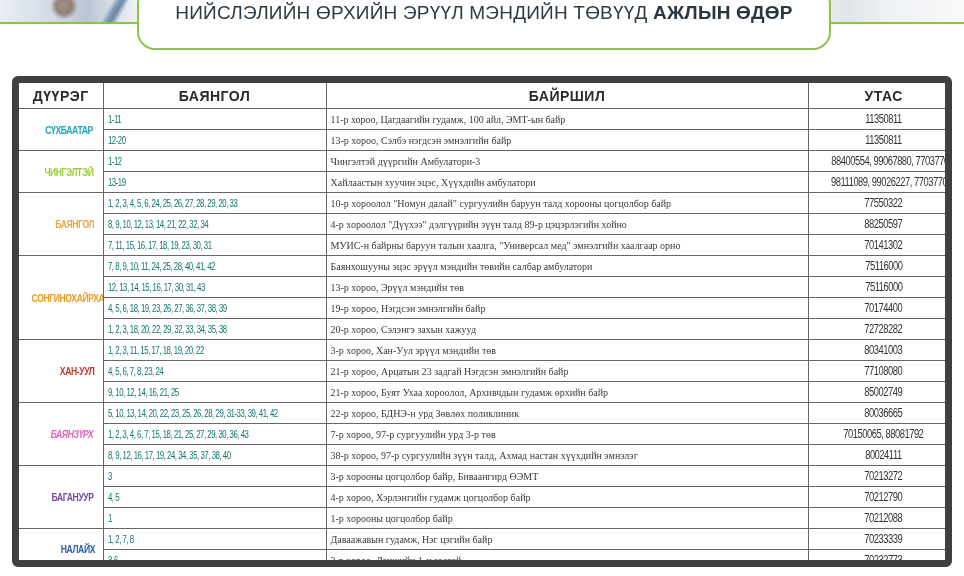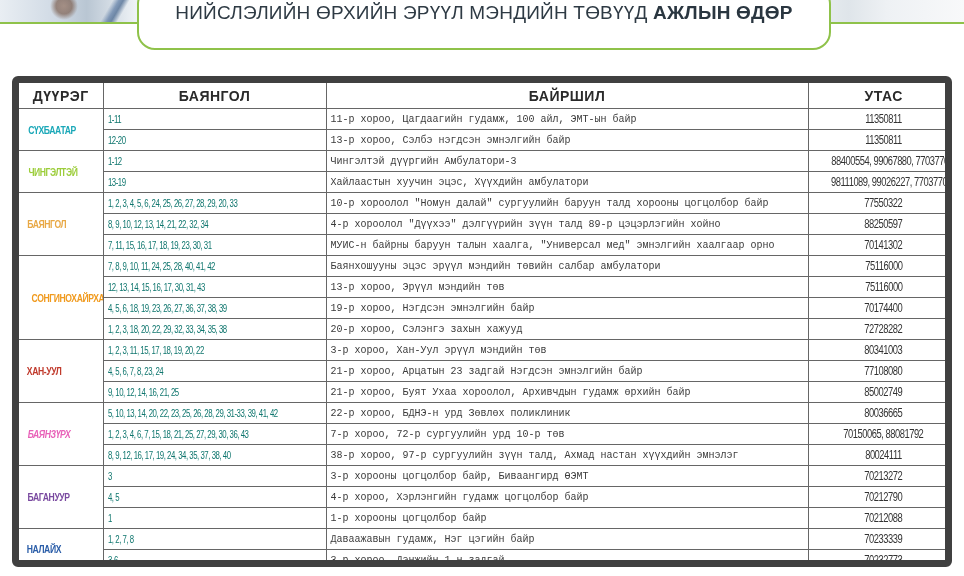--- a/index.html
+++ b/index.html
@@ -49,32 +49,32 @@
       border-right: 1px solid #666; border-bottom: 1px solid #666; letter-spacing: 0.5px;
     }
     th:last-child { border-right: none; }
     td {
       border-right: 1px solid #666; border-bottom: 1px solid #666;
       font-size: 11px; height: 20px; padding: 0 4px; white-space: nowrap; overflow: hidden;
     }
     td:last-child { border-right: none; }
     tr:last-child td { border-bottom: none; }
     td.district {
-      text-align: left; font-weight: bold; font-size: 10.5px;
+      text-align: right; font-weight: bold; font-size: 10.5px;
       font-family: "Liberation Sans", sans-serif; letter-spacing: -0.5px;
       transform-origin: center;
       margin-top: 23px;
     }
     td.district span { display: inline-block; transform: scaleX(0.82); }
     td.khoroo {
       font-family: "Liberation Sans", sans-serif; font-size: 10px; color: #0f766e;
       letter-spacing: -0.6px;
     }
     td.khoroo span { display: inline-block; transform: scaleX(0.78); transform-origin: left center; }
-    td.addr { font-family: Liberation Mono, monospace; font-size: 10px; color: #3a3a3a; }
+    td.addr { font-family: Liberation Serif, serif; font-size: 10px; color: #3a3a3a; }
     td.phone {
       text-align: center; font-size: 12px; color: #333; letter-spacing: -0.6px;
     }
     td.phone span { display: inline-block; transform: scaleX(0.78); }
   </style>
 </head>
 <body>
 
 <div class="top-photo">
   <div class="photo-shape-left"></div>
@@ -178,21 +178,21 @@
           <td class="phone"><span>85002749</span></td>
         </tr>
         <tr>
           <td class="district" rowspan="3" style="color: rgb(232, 97, 184); font-style: italic;"><span>БАЯНЗҮРХ</span></td>
           <td class="khoroo"><span>5, 10, 13, 14, 20, 22, 23, 25, 26, 28, 29, 31-33, 39, 41, 42</span></td>
           <td class="addr"><span>22-р хороо, БДНЭ-н урд Зөвлөх поликлиник</span></td>
           <td class="phone"><span>80036665</span></td>
         </tr>
         <tr>
           <td class="khoroo"><span>1, 2, 3, 4, 6, 7, 15, 18, 21, 25, 27, 29, 30, 36, 43</span></td>
-          <td class="addr"><span>7-р хороо, 72-р сургуулийн урд 10-р төв</span></td>
+          <td class="addr"><span>7-р хороо, 97-р сургуулийн урд 3-р төв</span></td>
           <td class="phone"><span>70150065, 88081792</span></td>
         </tr>
         <tr>
           <td class="khoroo"><span>8, 9, 12, 16, 17, 19, 24, 34, 35, 37, 38, 40</span></td>
           <td class="addr"><span>38-р хороо, 97-р сургуулийн зүүн талд, Ахмад настан хүүхдийн эмнэлэг</span></td>
           <td class="phone"><span>80024111</span></td>
         </tr>
         <tr>
           <td class="district" rowspan="3" style="color: rgb(122, 74, 160);"><span>БАГАНУУР</span></td>
           <td class="khoroo"><span>3</span></td>

